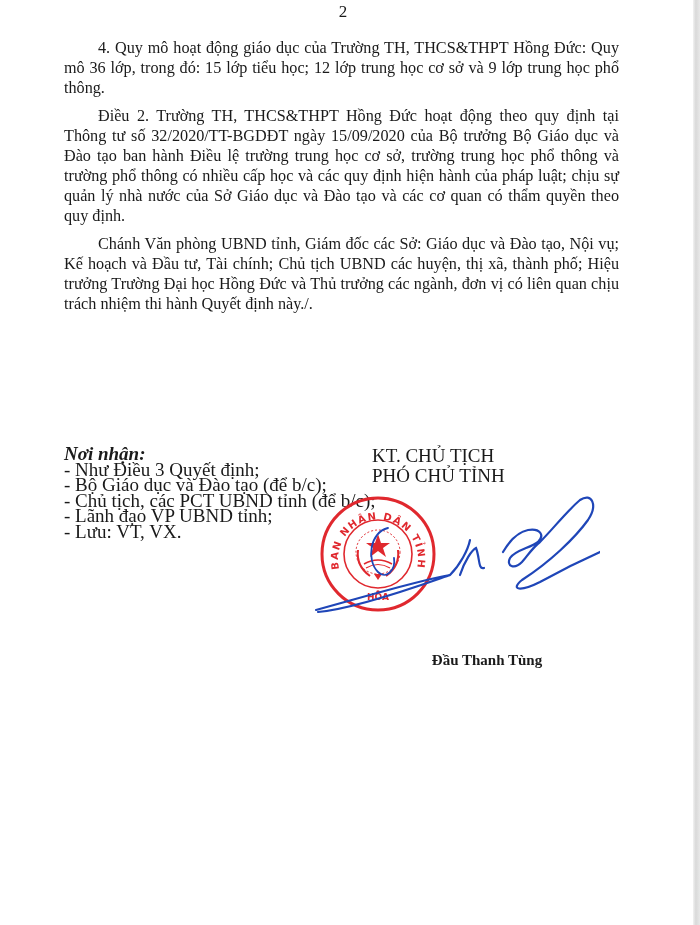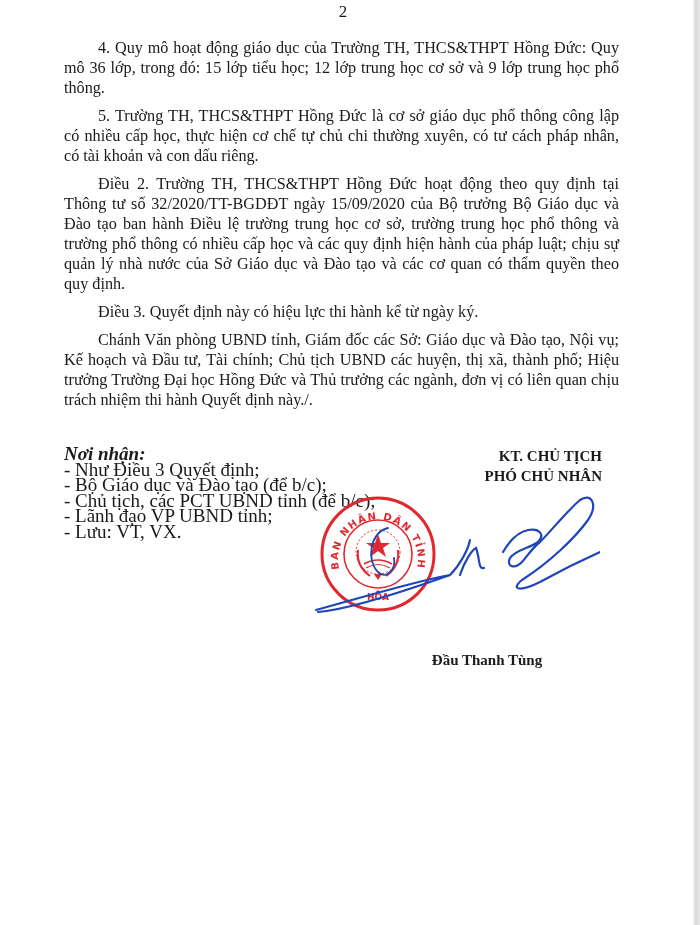--- a/index.html
+++ b/index.html
@@ -24,66 +24,60 @@
     }
     .para { margin: 0 1px 8px 0; text-indent: 34px; }
     .para b { font-weight: normal; }
     .recipients {
       position: absolute; left: 64px; top: 446px;
       font-size: 19px; line-height: 15.6px;
     }
     .recipients .title { font-weight: bold; font-style: italic; }
     .sign-block {
       position: absolute; left: 372px; top: 446px; width: 230px;
-      text-align: right; font-weight: bold; font-size: 15px; line-height: 20px;
+      text-align: left; font-weight: normal; font-size: 19px; line-height: 20px;
     }
     .signer-name {
       position: absolute; left: 372px; top: 652px; width: 230px;
       text-align: center; font-weight: bold; font-size: 15px;
     }
     .stamp { position: absolute; left: 318px; top: 494px; }
     .signature { position: absolute; left: 300px; top: 480px; }
   </style>
 </head>
 <body>
 
 <div class="right-edge"></div>
 
 <div class="page-number">2</div>
 
 <div class="body-text">
   <p class="para">
     <b></b><span>4. Quy mô hoạt động giáo dục của Trường TH, THCS&amp;THPT Hồng Đức: Quy mô 36 lớp, trong đó: 15 lớp tiểu học; 12 lớp trung học cơ sở và 9 lớp trung học phổ thông.</span>
   </p>
   <p class="para">
-    <b></b><span>5. Trường TH, THCS&amp;THPT Hồng Đức là cơ sở giáo dục phổ thông công lập có nhiều cấp học, thực hiện cơ chế tự chủ chi thường xuyên, có tư cách pháp nhân, có tài khoản và con dấu riêng.</span>
-  </p>
-  <p class="para">
     <b>Điều 2.</b><span> Trường TH, THCS&amp;THPT Hồng Đức hoạt động theo quy định tại Thông tư số 32/2020/TT-BGDĐT ngày 15/09/2020 của Bộ trưởng Bộ Giáo dục và Đào tạo ban hành Điều lệ trường trung học cơ sở, trường trung học phổ thông và trường phổ thông có nhiều cấp học và các quy định hiện hành của pháp luật; chịu sự quản lý nhà nước của Sở Giáo dục và Đào tạo và các cơ quan có thẩm quyền theo quy định.</span>
-  </p>
-  <p class="para">
-    <b>Điều 3.</b><span> Quyết định này có hiệu lực thi hành kể từ ngày ký.</span>
   </p>
   <p class="para">
     <b></b><span>Chánh Văn phòng UBND tỉnh, Giám đốc các Sở: Giáo dục và Đào tạo, Nội vụ; Kế hoạch và Đầu tư, Tài chính; Chủ tịch UBND các huyện, thị xã, thành phố; Hiệu trưởng Trường Đại học Hồng Đức và Thủ trưởng các ngành, đơn vị có liên quan chịu trách nhiệm thi hành Quyết định này./.</span>
   </p>
 </div>
 
 <div class="recipients">
   <div class="title">Nơi nhận:</div>
   <div>- Như Điều 3 Quyết định;</div>
   <div>- Bộ Giáo dục và Đào tạo (để b/c);</div>
   <div>- Chủ tịch, các PCT UBND tỉnh (để b/c);</div>
   <div>- Lãnh đạo VP UBND tỉnh;</div>
   <div>- Lưu: VT, VX.</div>
 </div>
 
 <div class="sign-block">
   <div>KT. CHỦ TỊCH</div>
-  <div>PHÓ CHỦ NHÂN</div>
+  <div>PHÓ CHỦ TỈNH</div>
 </div>
 
 <svg class="stamp" width="120" height="120" viewBox="0 0 120 120">
   <defs>
     <path id="sealArc" d="M 22 78 A 40 40 0 1 1 98 78"></path>
   </defs>
   <circle cx="60" cy="60" r="56" fill="none" stroke="#e0282e" stroke-width="3"></circle>
   <circle cx="60" cy="60" r="34" fill="none" stroke="#e0282e" stroke-width="1.6"></circle>
   <text font-family="DejaVu Sans, sans-serif" font-size="10" font-weight="bold" fill="#e0282e" letter-spacing="1.5">
     <textPath href="#sealArc" startOffset="2%">BAN NHÂN DÂN TỈNH THANH</textPath>

